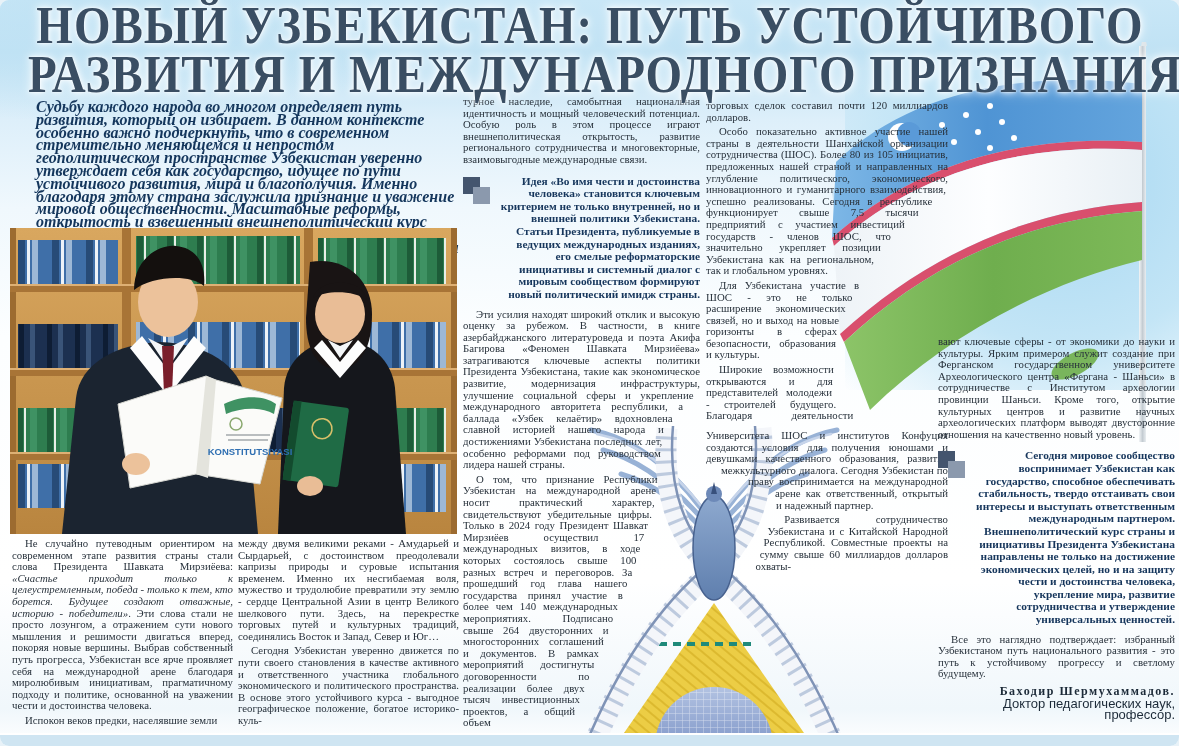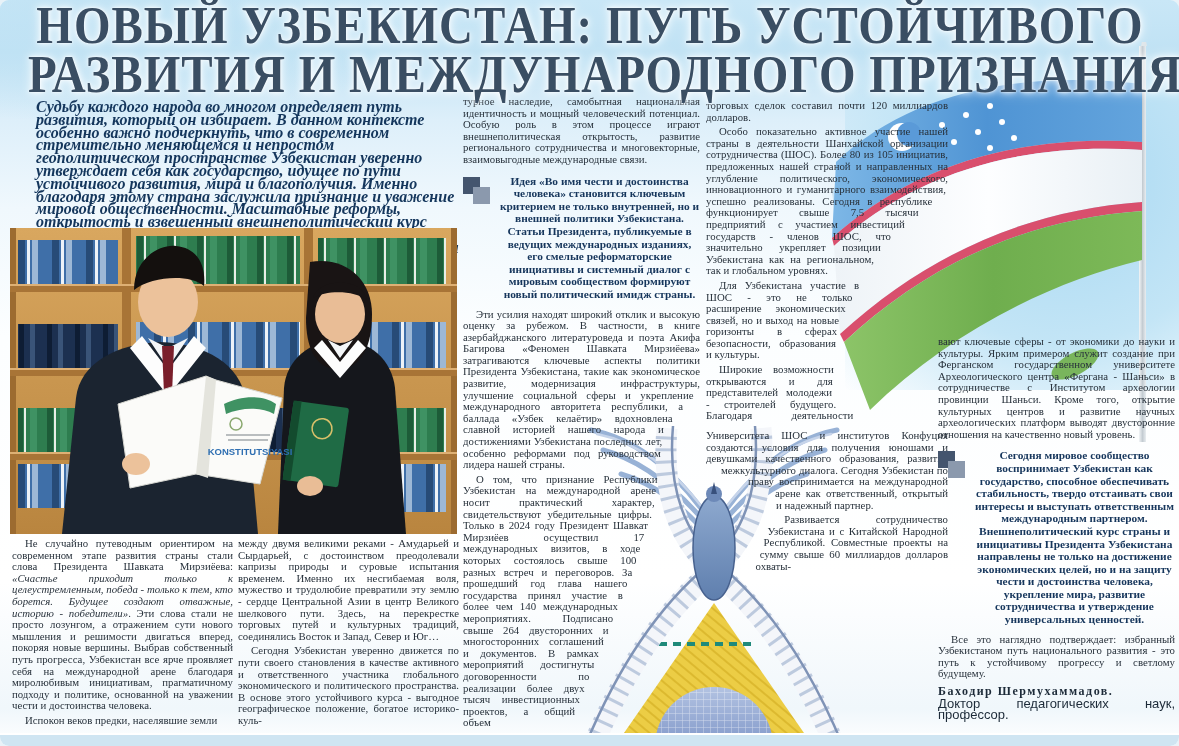--- a/index.html
+++ b/index.html
@@ -28,26 +28,26 @@
   .col p{margin:0 0 3px 0;text-indent:13px;}
   .col p.cont{text-indent:0;}
   .col-la{left:12px;top:538px;width:221px;height:202px;}
   .col-lb{left:238px;top:538px;width:221px;height:202px;}
   .col-mid{left:463px;top:96px;width:237px;height:642px;}
   .col-right{left:706px;top:100px;width:242px;height:642px;}
   .col-far{left:938px;top:336px;width:237px;height:390px;}
   .inner-quote{font-style:italic;}
 
   .pullquote{position:relative;margin:9px 0 8px 0;padding-left:36px;
-    font-weight:bold;font-size:11.4px;line-height:12.6px;color:#16365c;text-align:center;}
+    font-weight:bold;font-size:11.4px;line-height:12.6px;color:#16365c;text-align:right;}
   .qsq{position:absolute;display:block;}
   .qsq1{left:0;top:2px;width:17px;height:17px;background:#44556e;}
   .qsq2{left:10px;top:12px;width:17px;height:17px;background:#8b99ad;}
 
-  .author{margin-top:6px;}
+  .author{margin-top:6px;text-align:right;}
   .author-name{font-weight:bold;font-size:12px;letter-spacing:1.5px;color:#1c2a38;}
   .author-title{font-family:"Liberation Sans",sans-serif;font-weight:normal;font-size:13px;color:#1c2a38;}
 
   
   .float-monu-mid{float:right;width:132px;height:638px;
     shape-outside:polygon(132px 298px,96px 338px,86px 418px,66px 478px,34px 556px,6px 624px,0 638px,132px 638px);}
   .float-flag{float:right;width:132px;height:330px;
     shape-outside:polygon(132px 94px,68px 148px,22px 228px,16px 296px,66px 330px,132px 330px);}
   .float-monu-right{float:left;width:150px;height:420px;
     shape-outside:polygon(0 40px,70px 70px,50px 130px,14px 170px,26px 210px,64px 280px,110px 330px,150px 380px,150px 420px,0 420px);}

